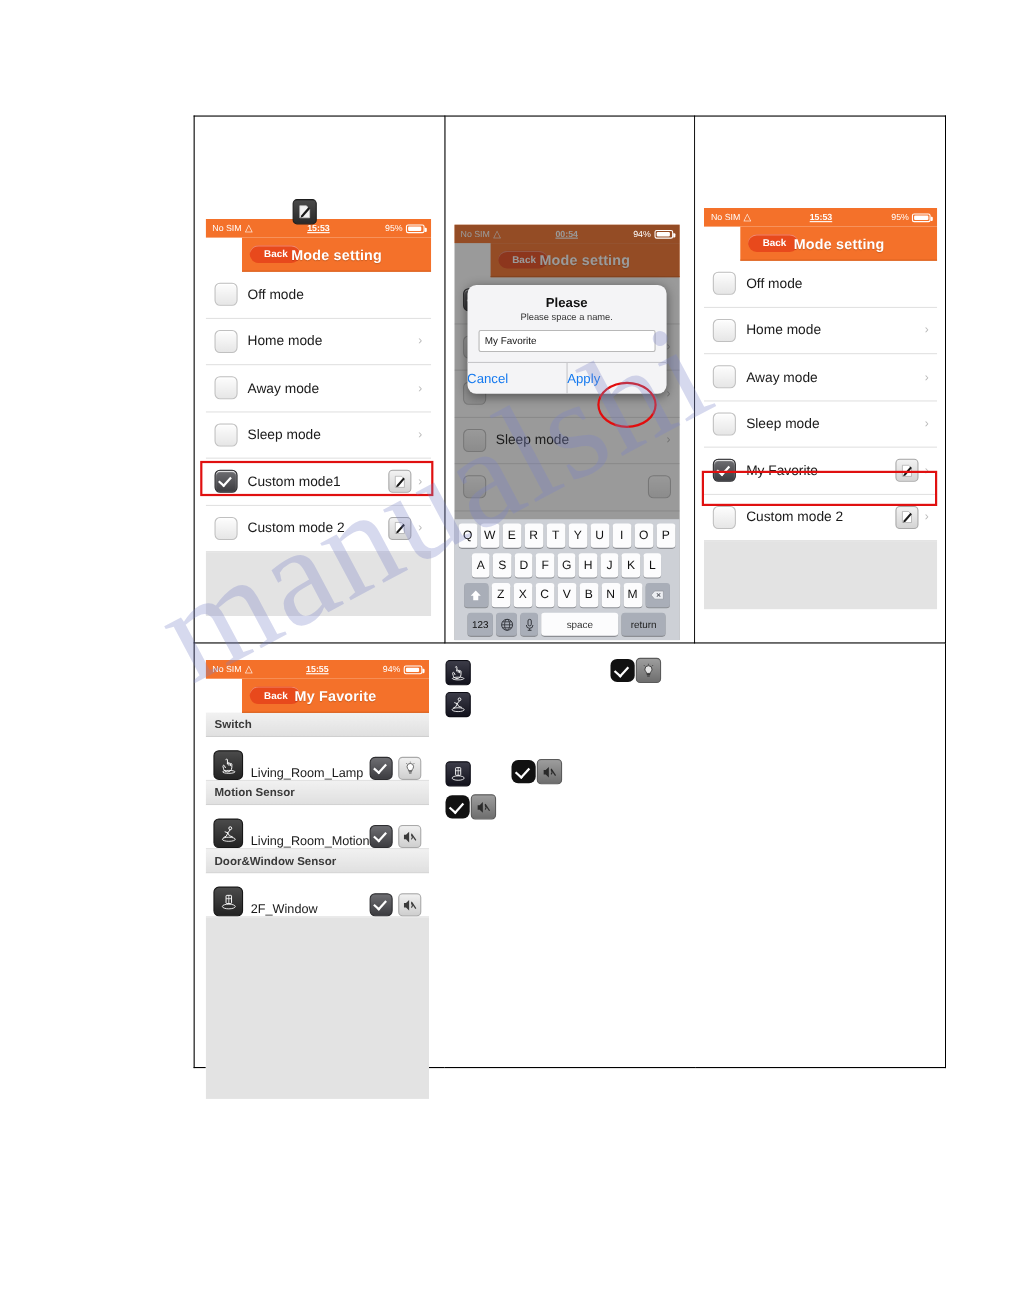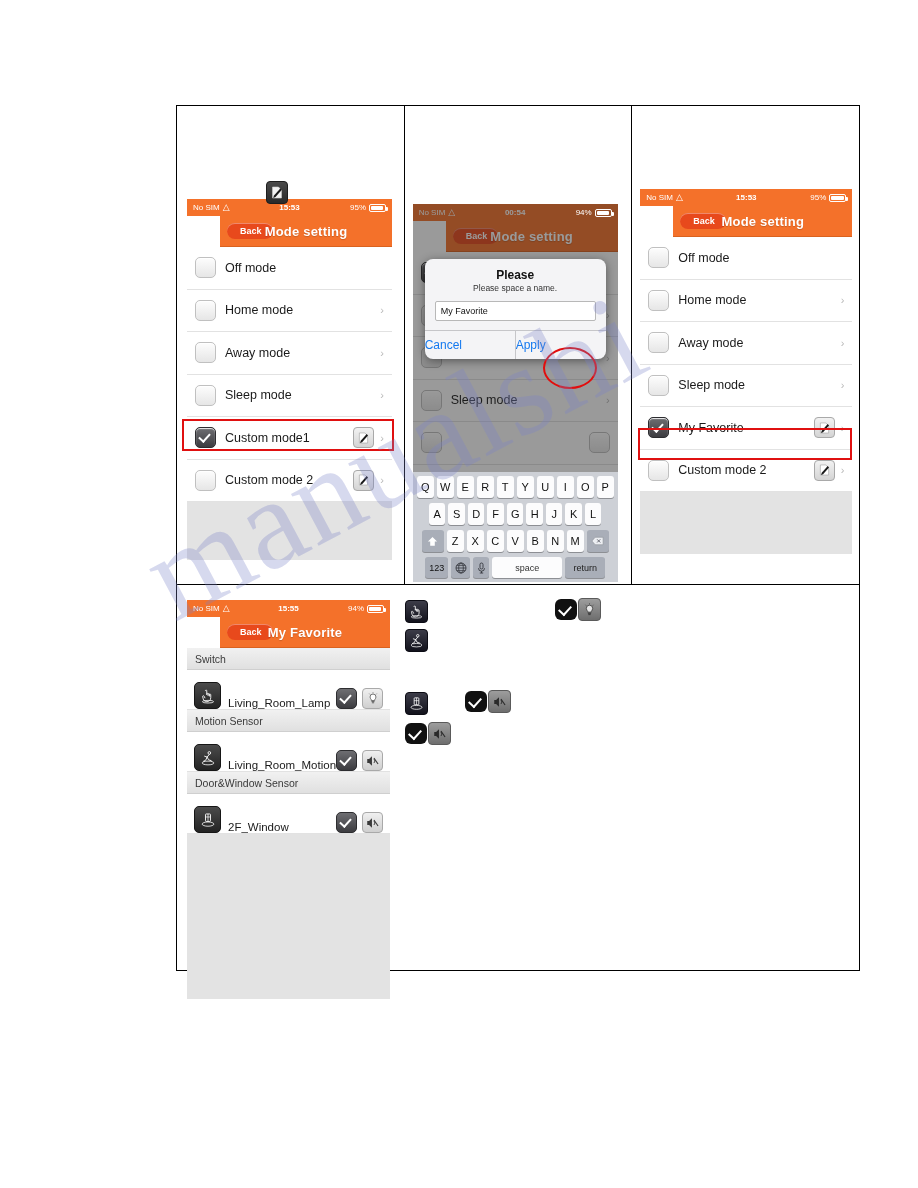--- a/index.html
+++ b/index.html
@@ -55,21 +55,21 @@
   .statusbar{
     height:17px;
     background:#f4712a;
     display:flex;align-items:center;
     padding:0 6px;
     color:#fff;
     font-size:8px;
     position:relative;
   }
   .sb-left{display:flex;align-items:center;gap:3px;}
-  .sb-center{position:absolute;left:0;right:0;text-align:center;font-size:8px;font-weight:bold;}
+  .sb-center{position:absolute;left:0;right:0;text-align:center;font-size:8px;font-weight:bold;text-decoration:underline;}
   .sb-right{margin-left:auto;display:flex;align-items:center;gap:3px;z-index:2;justify-content:flex-end;}
   .wifi-ico{font-size:9px;line-height:1;}
   .batt{
     width:17px;height:8px;border:1px solid #fff;border-radius:2px;
     position:relative;box-sizing:border-box;padding:1px;
   }
   .batt::after{
     content:"";position:absolute;right:-3px;top:2px;width:2px;height:4px;
     background:#fff;border-radius:0 1px 1px 0;
   }
@@ -223,21 +223,21 @@
   .key.num{width:23px;font-size:9px;background:#a9aeb8;}
   .key.space{flex:1;max-width:70px;background:#fcfcfd;font-size:9px;color:#333;}
   .key.ret{width:40px;background:#a9aeb8;font-size:9px;color:#222;}
   .key.globe{width:19px;background:#a9aeb8;font-size:11px;}
   .key.mic{width:16px;background:#a9aeb8;font-size:11px;}
   .key svg{display:block;}
 
   
   .sect-hdr{
     height:21px;display:flex;align-items:center;padding:0 8px;
-    font-size:10.5px;color:#3a3a3a;font-weight:normal;
+    font-size:10.5px;color:#3a3a3a;font-weight:bold;
     background:linear-gradient(#f1f1f1,#e0e0e0);
     border-bottom:1px solid #cfcfcf;
   }
   .dev-row{
     height:39px;display:flex;align-items:flex-end;padding:0 7px;
     border-bottom:1px solid #e2e2e2;background:#fff;
   }
   .dev-ico{
     width:25px;height:25px;border-radius:5px;flex:0 0 auto;
     background:linear-gradient(#4b4b4b,#232323);

